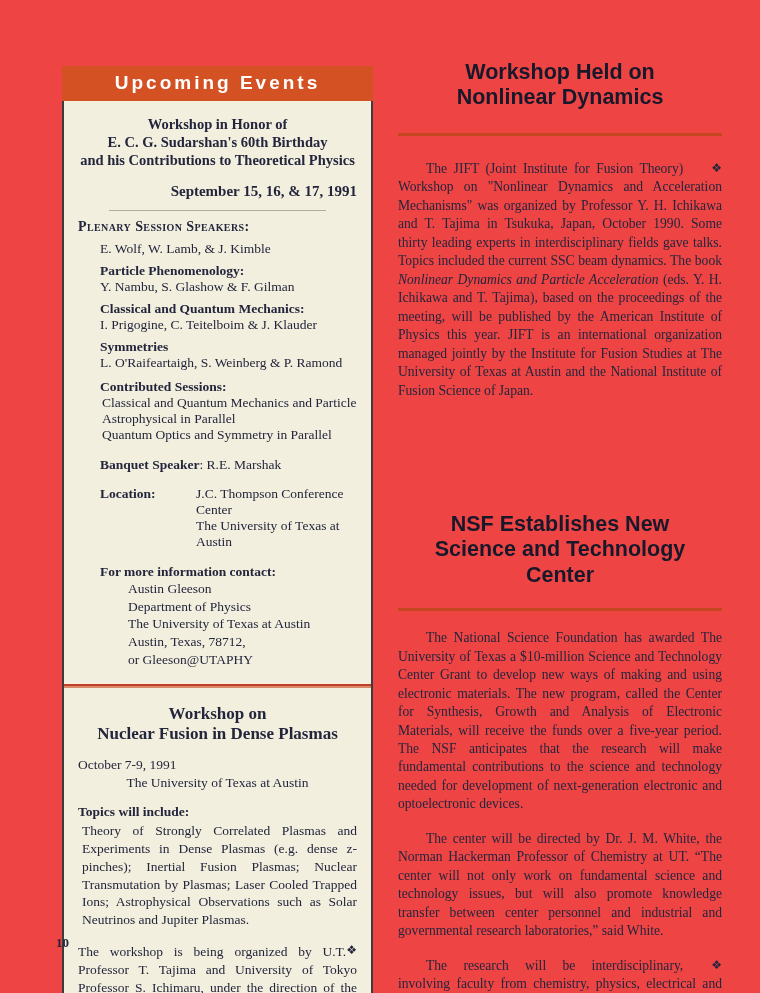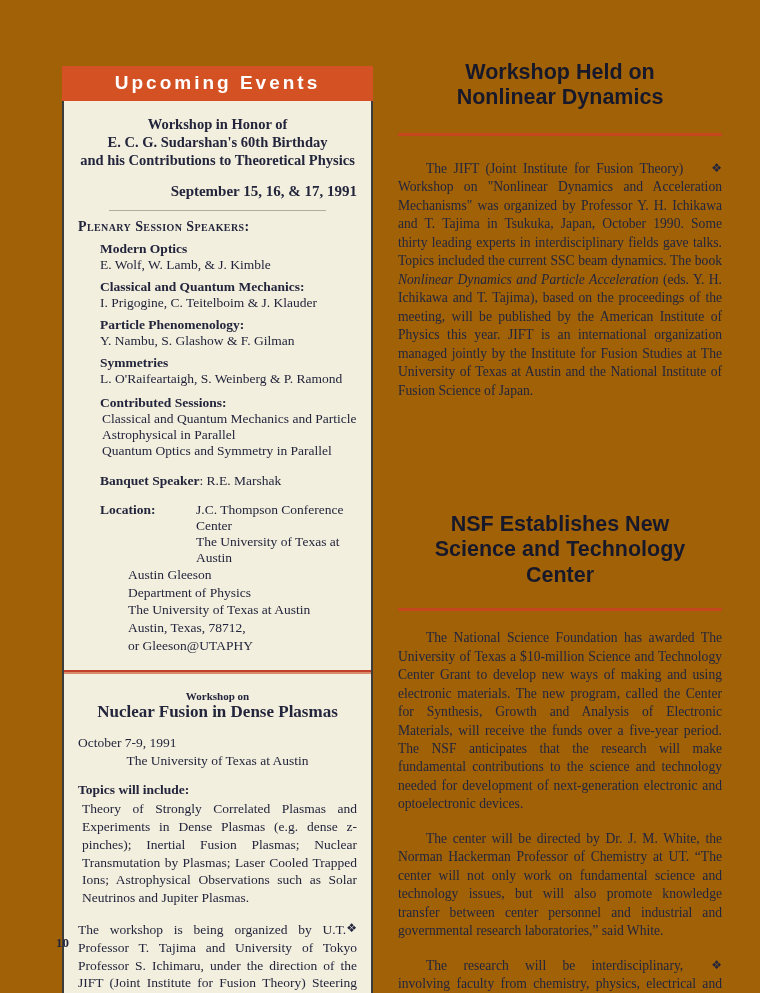--- a/index.html
+++ b/index.html
@@ -4,21 +4,21 @@
 <style>
   * { margin: 0; padding: 0; box-sizing: border-box; }
   html,body { width: 760px; height: 993px; }
   body {
     background: #f2eedd;
     font-family: "Liberation Serif", serif;
     color: #23253c;
     position: relative;
     overflow: hidden;
   }
-  .page { position: absolute; inset: 0; background: #a16207; }
+  .page { position: absolute; inset: 0; background: #ef4444; }
 
   
   .left-panel { position: absolute; left: 62px; top: 66px; width: 311px; }
   .banner {
     background: #d45124;
     color: #ffffff;
     font-family: "Liberation Sans", sans-serif;
     font-weight: bold;
     font-size: 19px;
     letter-spacing: 3px;
@@ -48,21 +48,21 @@
   .location-value { margin-left: 28px; }
   .contact-heading { font-weight: bold; font-size: 13.5px; margin-left: 22px; margin-top: 14px; }
   .contact-lines { margin-left: 50px; font-size: 13.5px; line-height: 1.3; }
   .red-divider {
     height: 2px;
     border-top: 2px solid #c0402a;
     border-bottom: 2px solid #d98a6a;
     background: #f0d9c8;
   }
   .event2 { padding: 12px 14px 14px 14px; }
-  .workshop-on { text-align: center; font-weight: bold; font-size: 11px; margin-top: 4px; }
+  .workshop-on { text-align: center; font-weight: bold; font-size: 17px; margin-top: 4px; }
   .event2-title { text-align: center; font-weight: bold; font-size: 17px; }
   .event2-date { text-align: left; font-size: 13.5px; margin-top: 13px; }
   .event2-venue { text-align: center; font-size: 13.5px; margin-top: 2px; }
   .topics-heading { font-weight: bold; font-size: 13.5px; margin-top: 13px; }
   .topics-text { font-size: 13.5px; text-align: justify; line-height: 1.32; margin-top: 2px; padding-left: 4px; }
   .organizer-text { font-size: 13.5px; text-align: justify; line-height: 1.32; margin-top: 14px; }
   .end-mark-inline { float: right; font-size: 12px; }
   .page-number { position: absolute; left: 56px; top: 935px; font-weight: bold; font-size: 13px; }
 
   
@@ -101,30 +101,29 @@
 
       <div class="event1">
         <div class="title-line">Workshop in Honor of</div>
         <div class="title-line">E. C. G. Sudarshan's 60th Birthday</div>
         <div class="title-line">and his Contributions to Theoretical Physics</div>
         <div class="date-line">September 15, 16, &amp; 17, 1991</div>
         <hr class="thin-rule">
         <div class="plenary-heading">Plenary Session Speakers:</div>
 
         <div class="session">
-          <div class="session-topic">Modern Optics</div>
           <div class="session-speakers">E. Wolf, W. Lamb, &amp; J. Kimble</div>
+        </div>
+        <div class="session">
+          <div class="session-topic">Particle Phenomenology:</div>
+          <div class="session-speakers">Y. Nambu, S. Glashow &amp; F. Gilman</div>
         </div>
         <div class="session">
           <div class="session-topic">Classical and Quantum Mechanics:</div>
           <div class="session-speakers">I. Prigogine, C. Teitelboim &amp; J. Klauder</div>
-        </div>
-        <div class="session">
-          <div class="session-topic">Particle Phenomenology:</div>
-          <div class="session-speakers">Y. Nambu, S. Glashow &amp; F. Gilman</div>
         </div>
         <div class="session">
           <div class="session-topic">Symmetries</div>
           <div class="session-speakers">L. O'Raifeartaigh, S. Weinberg &amp; P. Ramond</div>
         </div>
 
         <div class="contrib-heading">Contributed Sessions:</div>
         <div class="contrib-item">Classical and Quantum Mechanics and Particle Astrophysical in Parallel</div>
         <div class="contrib-item">Quantum Optics and Symmetry in Parallel</div>
 
@@ -133,20 +132,21 @@
         </div>
 
         <div class="location-row">
           <div class="location-label">Location:</div>
           <div class="location-value">
             <div>J.C. Thompson Conference Center</div>
             <div>The University of Texas at Austin</div>
           </div>
         </div>
 
+        <div class="contact-heading">For more information contact:</div>
         <div class="contact-lines">
           <div>Austin Gleeson</div>
           <div>Department of Physics</div>
           <div>The University of Texas at Austin</div>
           <div>Austin, Texas, 78712,</div>
           <div>or Gleeson@UTAPHY</div>
         </div>
       </div>
 
       <div class="red-divider"></div>

